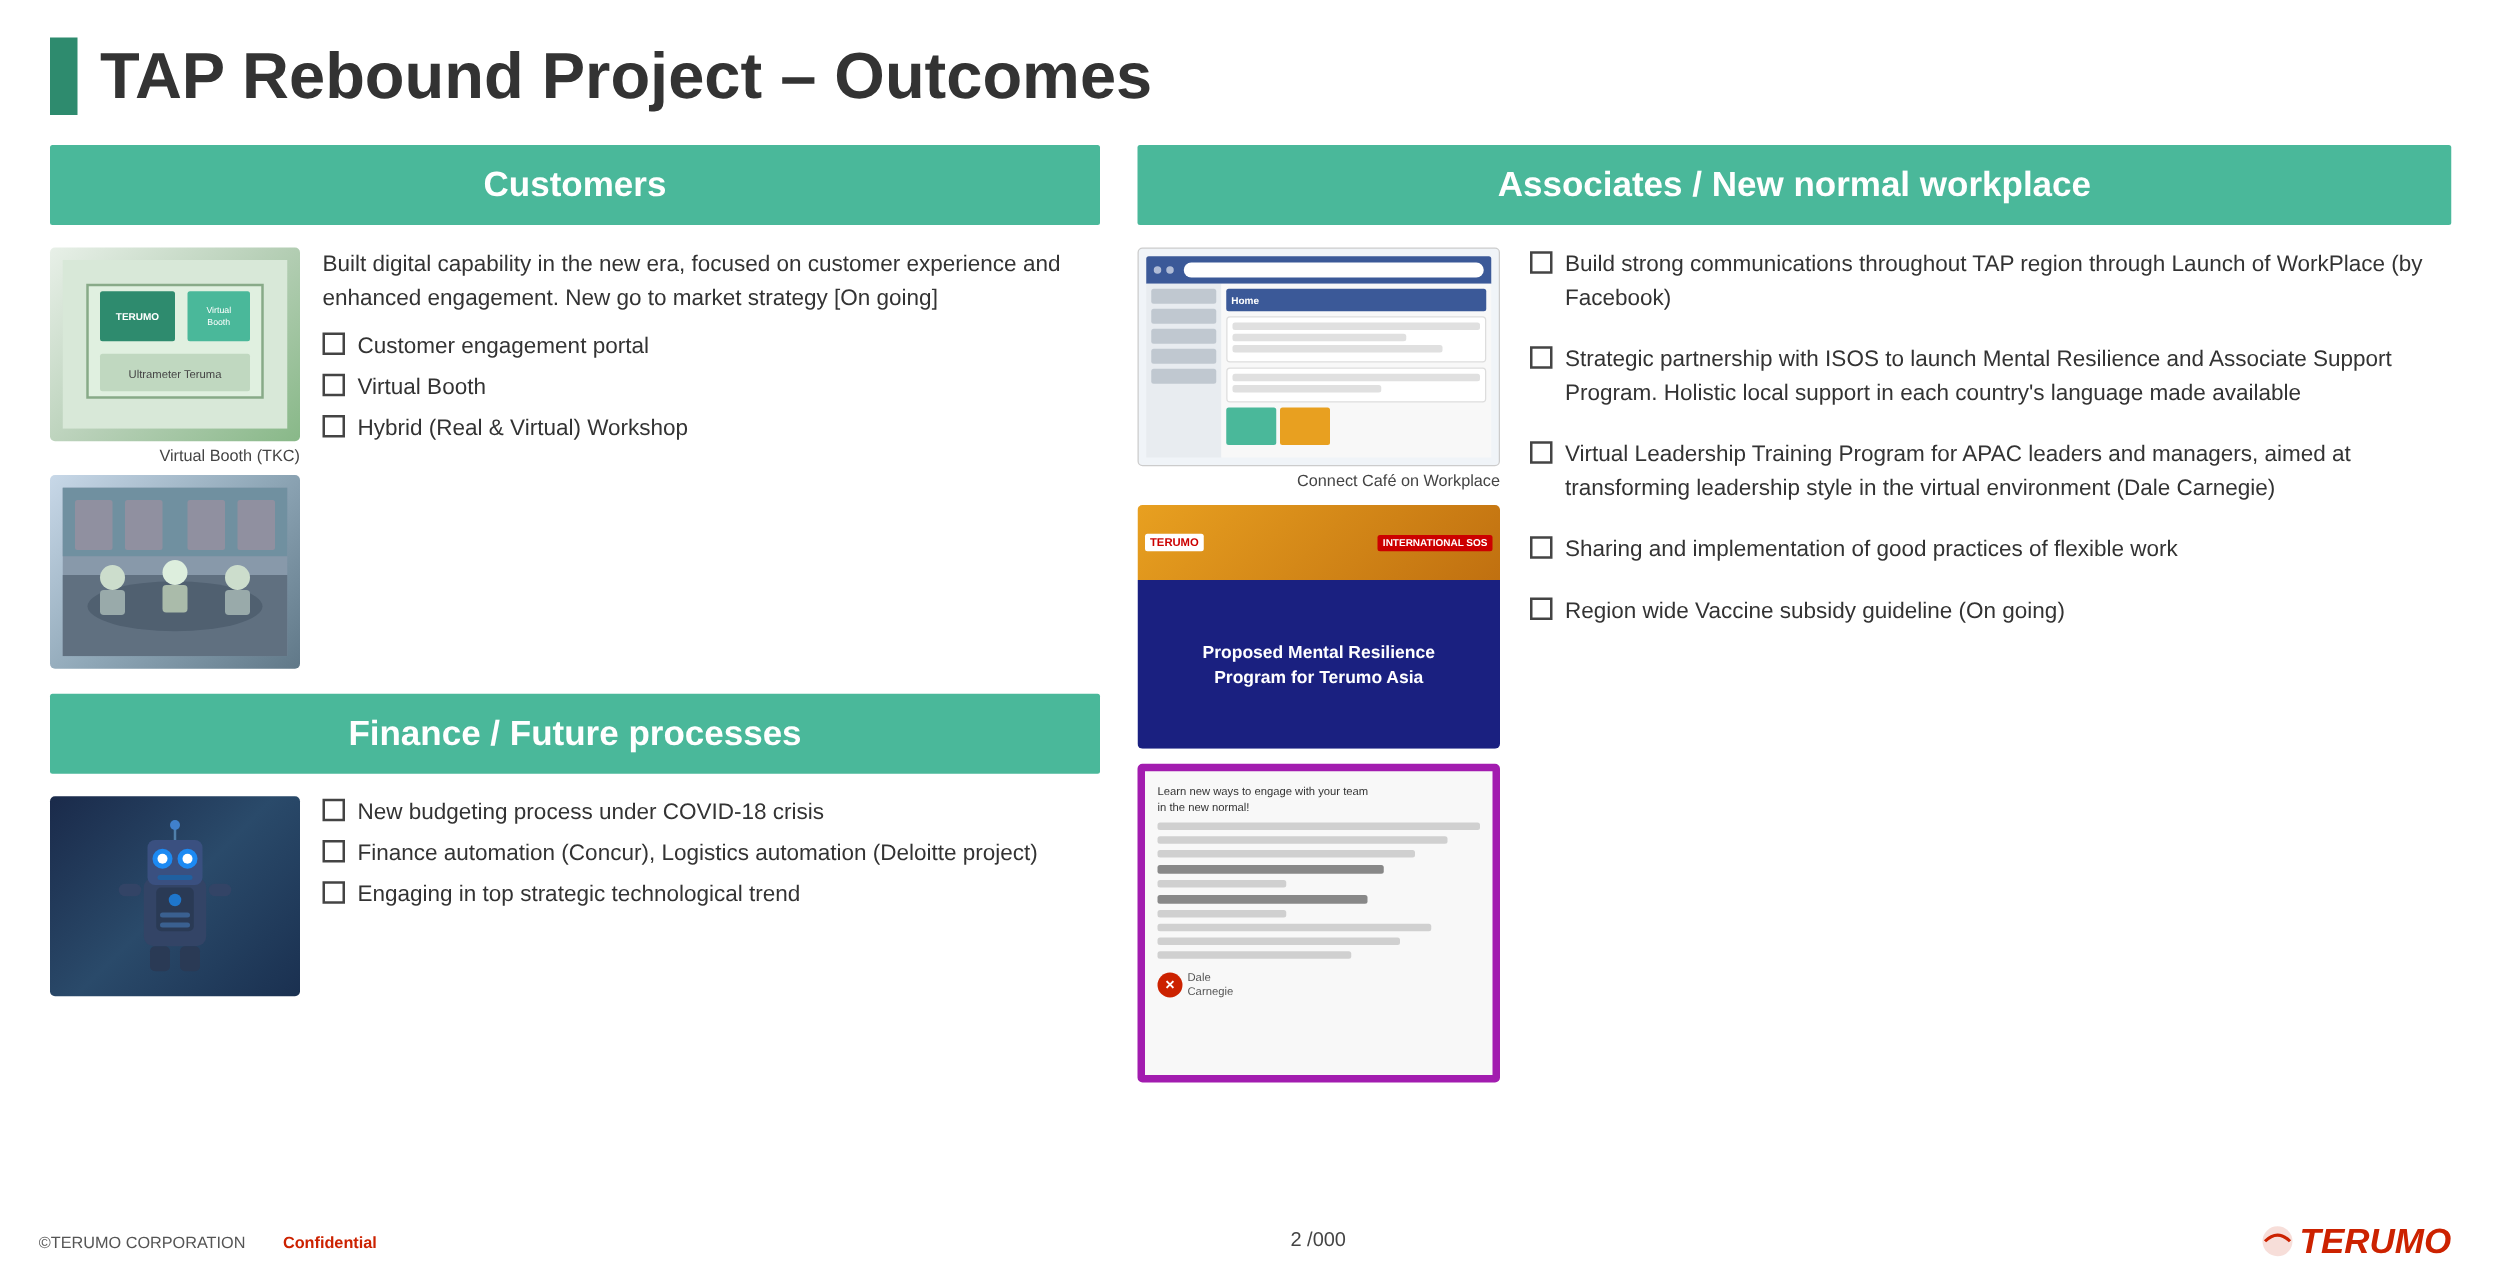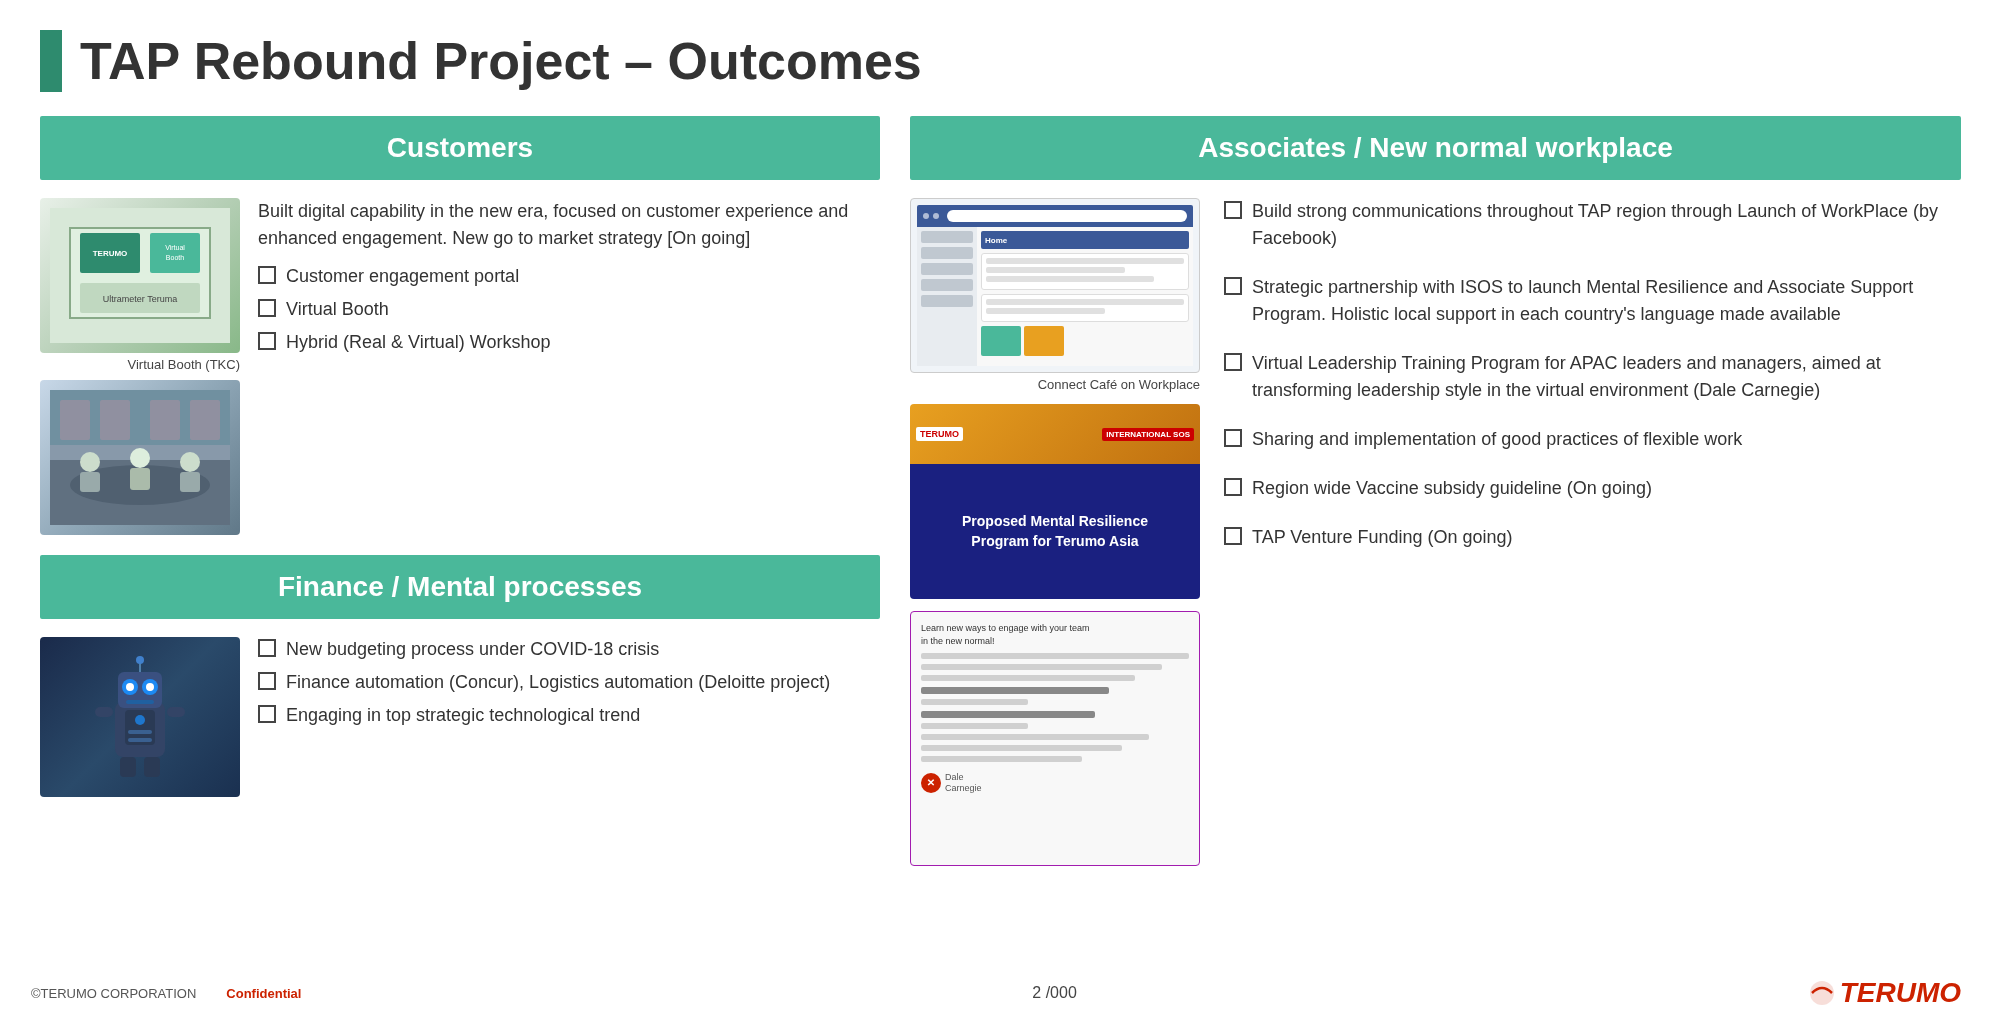--- a/index.html
+++ b/index.html
@@ -314,21 +314,21 @@
       color: white;
       font-size: 14px;
       font-weight: 700;
       line-height: 1.4;
       text-align: center;
     }
 
     
     .carnegie-mock {
       background: #f8f8f8;
-      border: 1px solid #a21caf;
+      border: 6px solid #a21caf;
       border-radius: 4px;
       padding: 10px;
       height: 255px;
       overflow: hidden;
     }
     .carnegie-line {
       height: 6px;
       background: #d0d0d0;
       border-radius: 2px;
       margin-bottom: 5px;
@@ -433,21 +433,21 @@
               <span>Virtual Booth</span>
             </li>
             <li>
               <div class="checkbox-icon"></div>
               <span>Hybrid (Real &amp; Virtual) Workshop</span>
             </li>
           </ul>
         </div>
       </div>
 
-      <div class="section-header">Finance / Mental processes</div>
+      <div class="section-header">Finance / Future processes</div>
 
       <div class="content-block">
         <div>
           <div class="img-box robot" style="width:200px; height:160px;">
 
             <svg width="100" height="130" viewBox="0 0 100 130" xmlns="http://www.w3.org/2000/svg">
 
               <rect x="25" y="50" width="50" height="55" fill="#334466" rx="8"></rect>
 
               <rect x="28" y="20" width="44" height="36" fill="#3a5080" rx="6"></rect>
@@ -592,24 +592,20 @@
             <div class="right-bullet-text">Virtual Leadership Training Program for APAC leaders and managers, aimed at transforming leadership style in the virtual environment  (Dale Carnegie)</div>
           </div>
           <div class="right-bullet-item">
             <div class="checkbox-icon"></div>
             <div class="right-bullet-text">Sharing and implementation of good practices of flexible work</div>
           </div>
           <div class="right-bullet-item">
             <div class="checkbox-icon"></div>
             <div class="right-bullet-text">Region wide Vaccine subsidy guideline (On going)</div>
           </div>
-          <div class="right-bullet-item">
-            <div class="checkbox-icon"></div>
-            <div class="right-bullet-text">TAP Venture Funding (On going)</div>
-          </div>
         </div>
 
       </div>
 
     </div>
 
   </div>
 
   <div class="footer">
     <div style="display:flex;gap:30px;align-items:center;">

